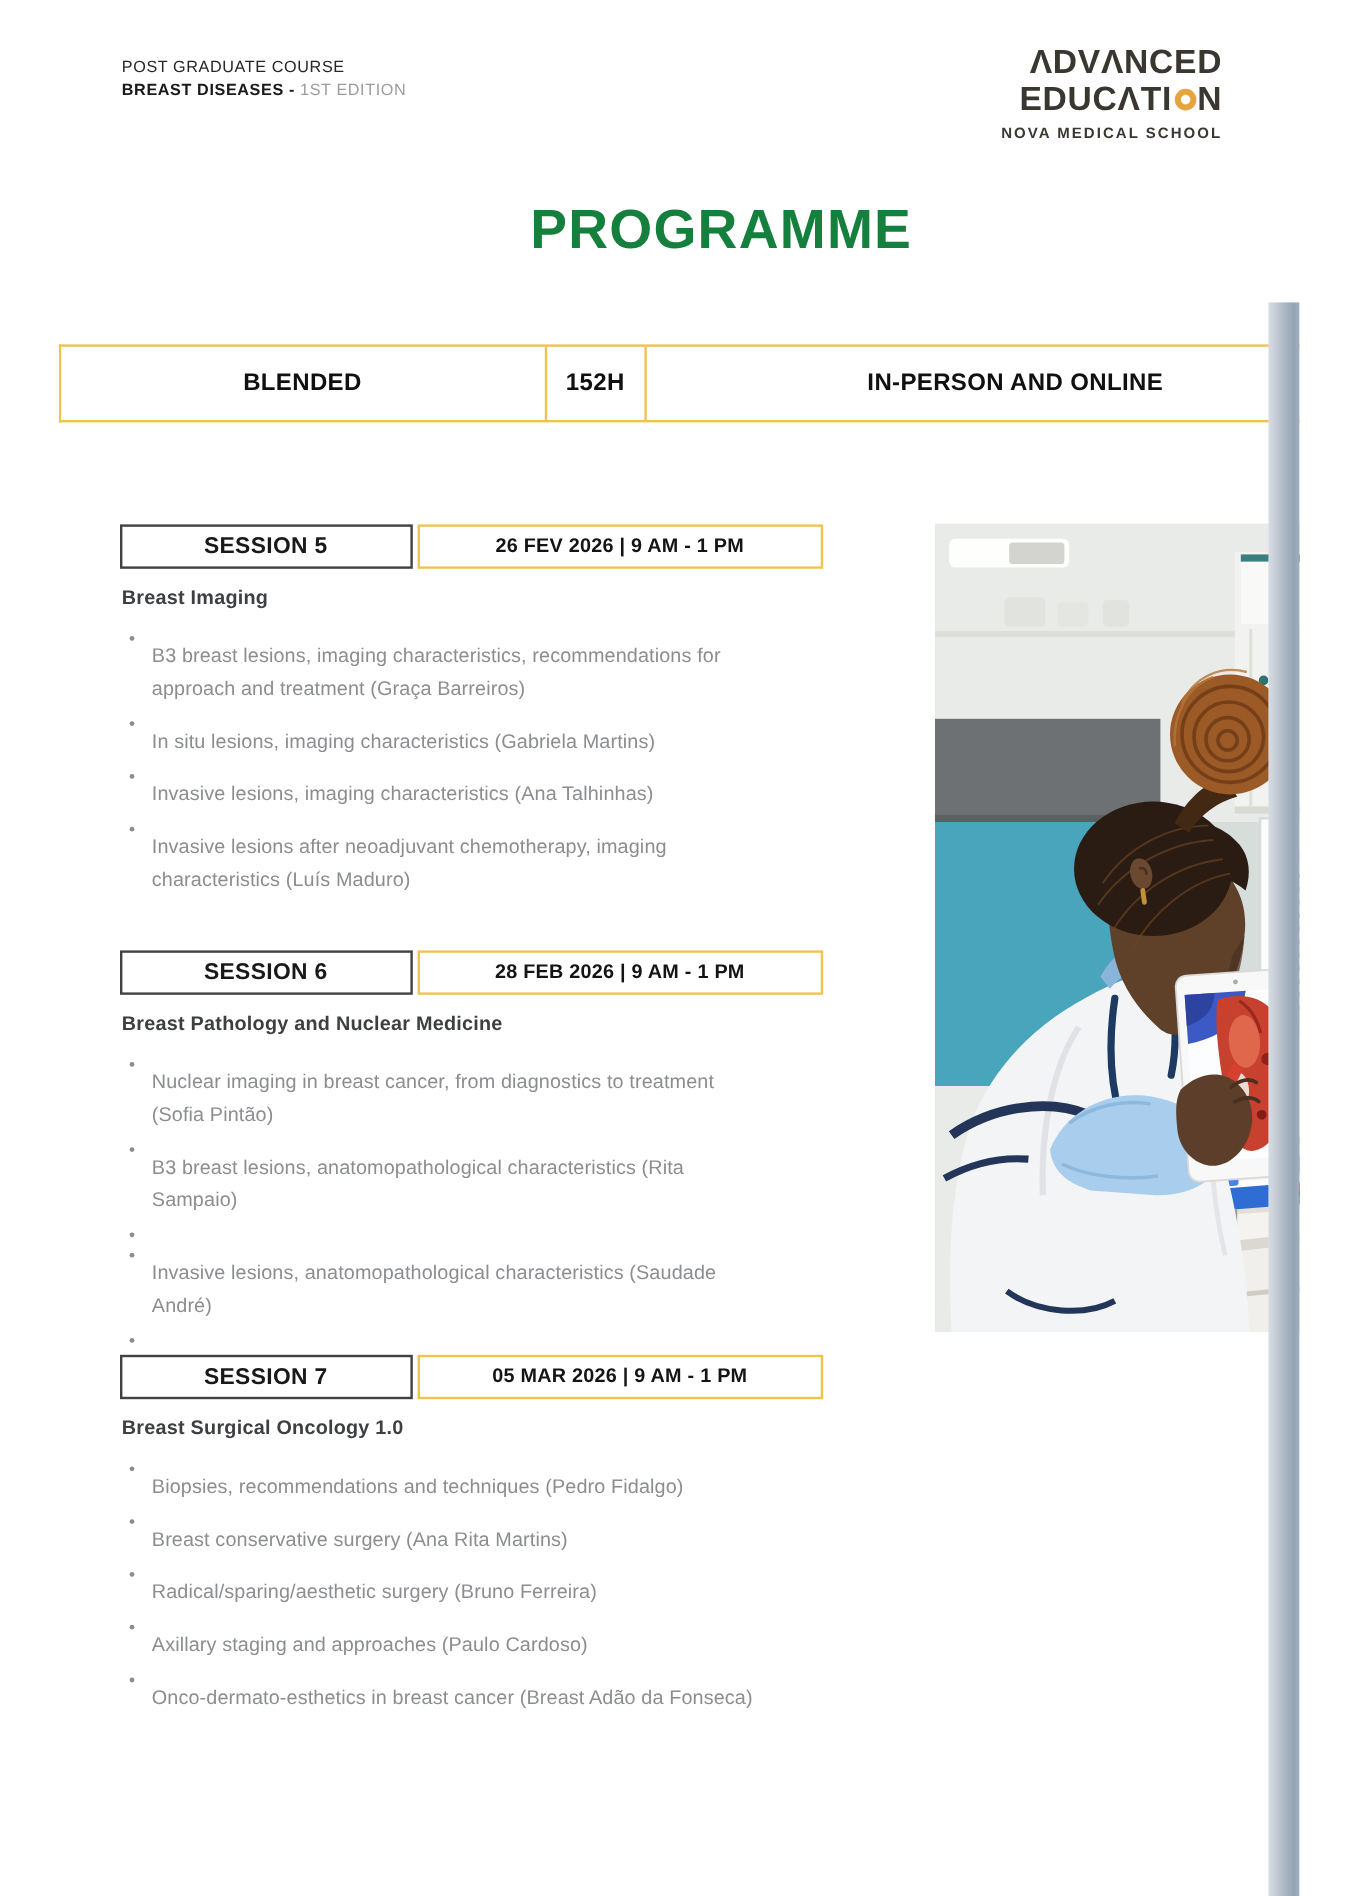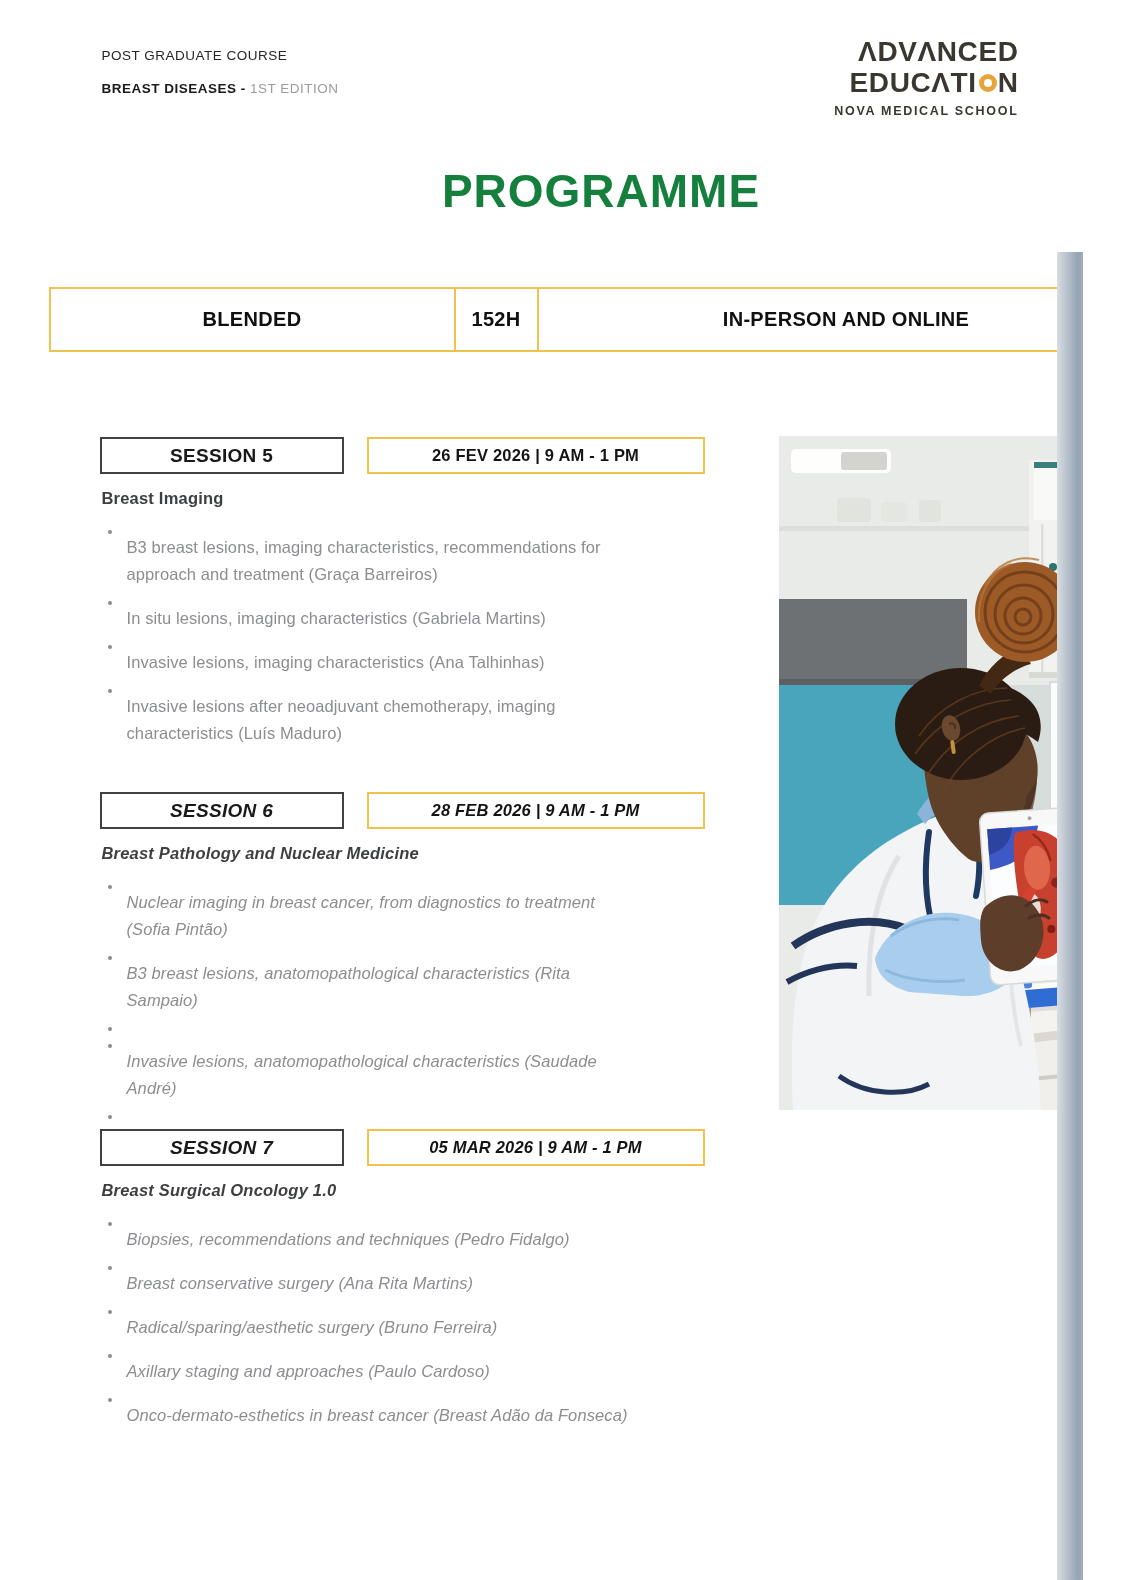--- a/index.html
+++ b/index.html
@@ -4,21 +4,21 @@
 <style>
   html,body { margin:0; padding:0; background:#ffffff; }
   .page {
     position:relative; width:1034px; height:1580px; margin:0 auto;
     background:#ffffff; overflow:hidden;
     font-family:"Liberation Sans", sans-serif; color:#1c1c1c;
   }
   
   .course { position:absolute; left:53px; top:48px; }
   .course-line1 { font-size:13.5px; letter-spacing:.5px; color:#262626; }
-  .course-line2 { font-size:13.5px; margin-top:18px; letter-spacing:.5px; }
+  .course-line2 { font-size:13.5px; margin-top:4px; letter-spacing:.5px; }
   .course-line2 .bold { font-weight:700; color:#1a1a1a; }
   .course-line2 .light { color:#9b9c9e; }
 
   .logo { position:absolute; right:64px; top:36px; text-align:right; color:#3a3630; }
   .logo-l1, .logo-l2 { font-size:28px; font-weight:800; letter-spacing:.6px; line-height:1.12; }
   .logo-ring { display:inline-block; width:8px; height:8px; border:5.5px solid #E7A43C; border-radius:50%; margin:0 1px 0 2px; vertical-align:baseline; }
   .logo-l3 { font-size:12.5px; font-weight:700; letter-spacing:1.7px; margin-top:5px;padding-left:48px; }
 
   
   .title { position:absolute; left:0; top:164px; width:1105px; text-align:center;
@@ -28,34 +28,34 @@
   .banner { position:absolute; left:0; top:287px; width:1103px; height:61px; display:flex;
             border-top:2.5px solid #F0C34F; border-bottom:2.5px solid #F0C34F; border-left:2.5px solid #F0C34F; }
   .banner-cell { display:flex; align-items:center; justify-content:center;
                  font-size:20px; font-weight:700; color:#101010; letter-spacing:.3px; }
   .cell-blended { width:403px; }
   .cell-hours   { width:81px; border-left:2.5px solid #F0C34F; border-right:2.5px solid #F0C34F; }
   .cell-mode    { flex:1; }
 
   
   .sessions { position:absolute; left:51px; top:437px; width:662px; }
-  .session-head { display:flex; gap:23px;align-items:flex-end; }
+  .session-head { display:flex; gap:4px;align-items:flex-end; }
   .session-box { box-sizing:border-box; width:244px; height:37px; border:2px solid #414141;
                  display:flex; align-items:center; justify-content:center;
                  font-size:19px; font-weight:700; letter-spacing:.3px; color:#191919; background:#fff; }
   .date-box { box-sizing:border-box; width:338px; height:37px; border:2px solid #F0C34F;
               display:flex; align-items:center; justify-content:center;
               font-size:16.5px; font-weight:700; letter-spacing:.2px; color:#141414; background:#fff; }
   .session-heading { margin:15px 0 0 2px; font-size:16.5px; font-weight:700; color:#3d3f42; letter-spacing:.2px; }
   ul.bullets { list-style:none; margin:11px 0 0 0; padding:0; }
   .bullets li { display:flex; margin-bottom:2px;flex-direction:column; }
   .bullet-dot { flex:none; width:4px; height:4px; border-radius:50%; background:#8b8d90; margin:11px 0 0 8px; }
   .bullet-text { margin-left:27px; width:505px; font-size:16.5px; line-height:27px;
                  color:#8b8d90; letter-spacing:.1px; }
-  .session + .session { display:block;font-style:italic; }
+  .session + .session { display:block; }
   #session-6 { margin-top:45px; }
   #session-7 { margin-top:10px; }
 
   
   .photo { position:absolute; left:730px; top:436px; width:375px; height:674px; overflow:hidden; }
   .photo svg { display:block; }
 
   
   .edge-bar { position:absolute; right:0; top:252px; width:26px; height:1328px;
               background:linear-gradient(90deg,#d8dde3 0%,#b6c0cb 40%,#95a4b4 80%,#a0aebc 100%); }

